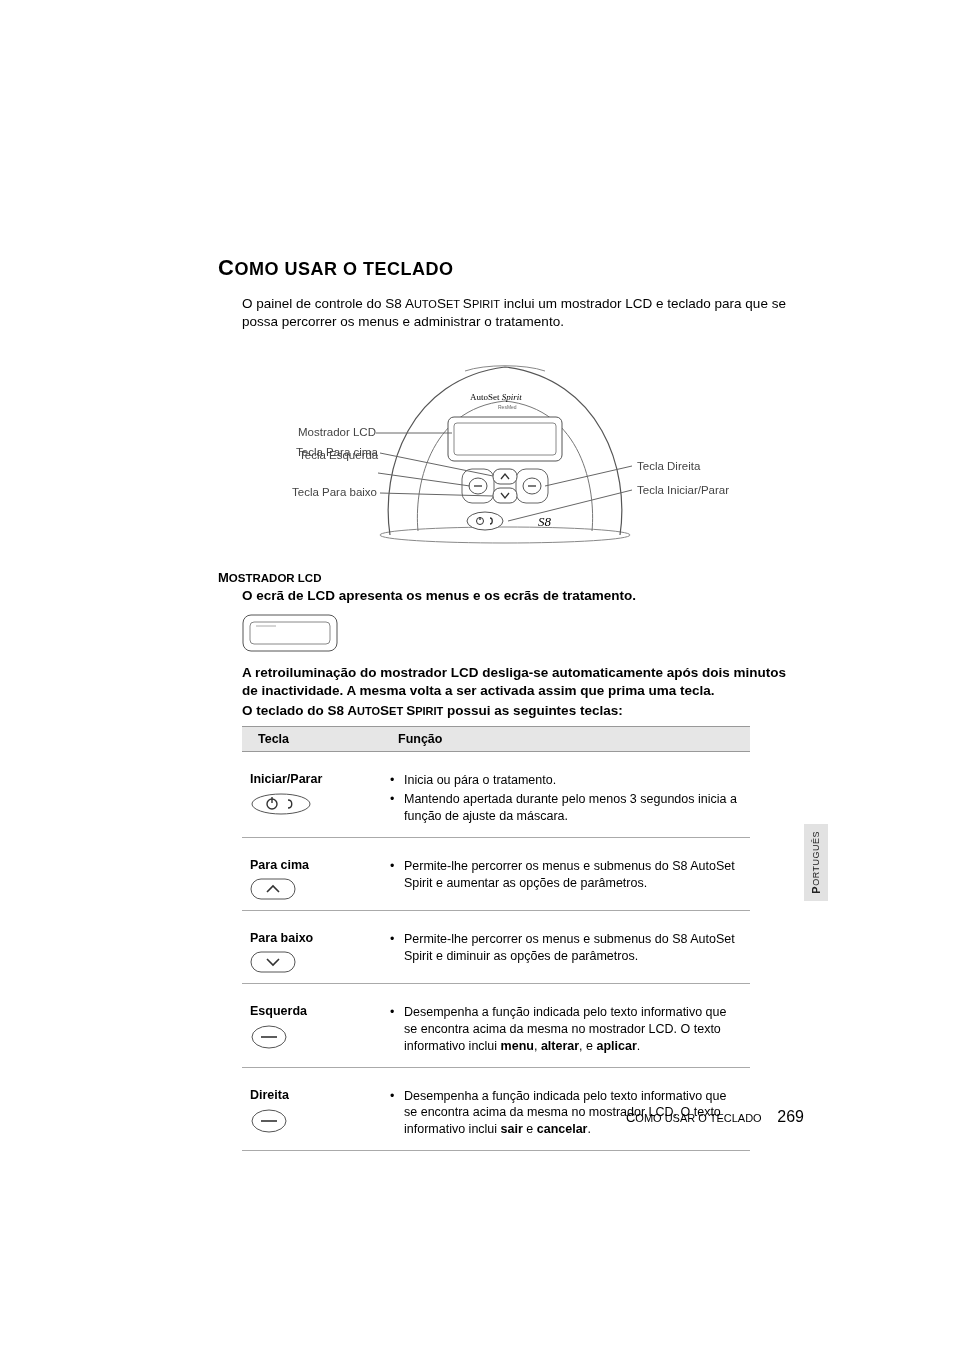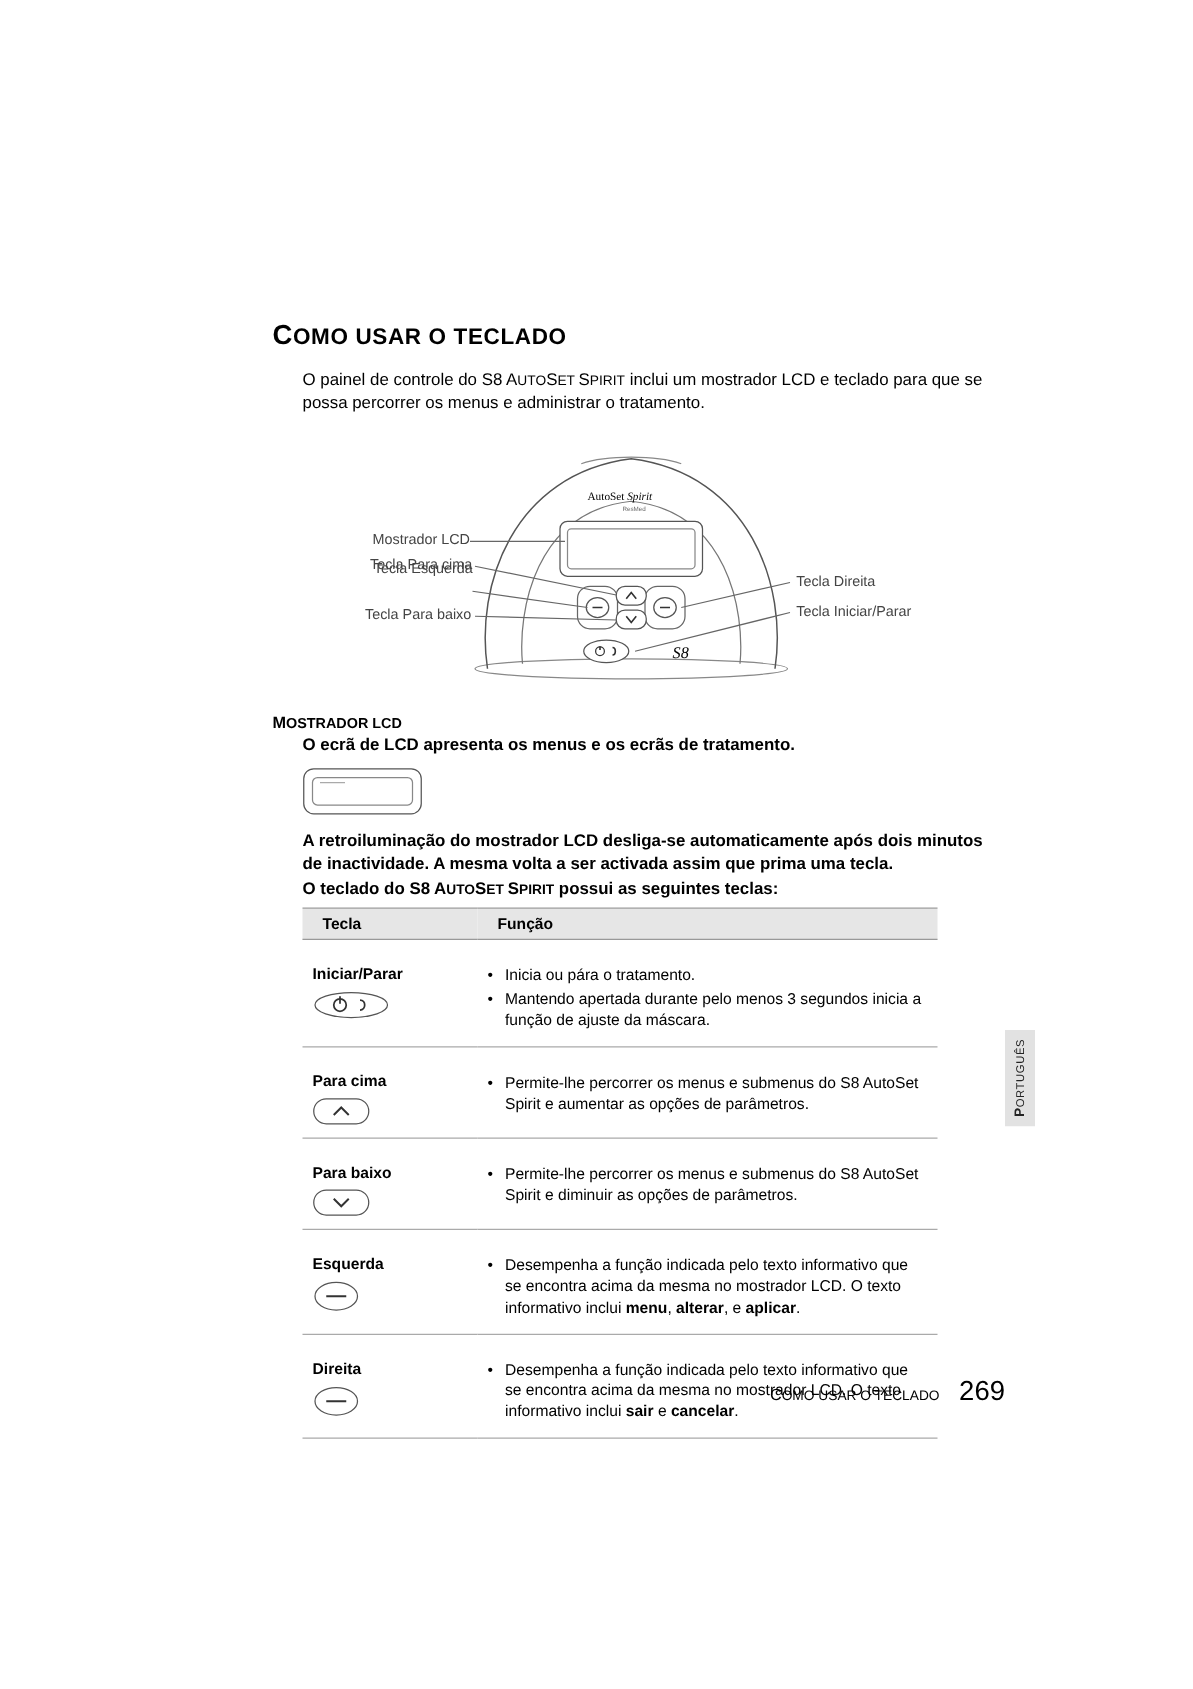--- a/index.html
+++ b/index.html
@@ -52,21 +52,21 @@
     width: 24px; height: 77px; background: #e2e2e2;
     display: flex; align-items: center; justify-content: center;
   }
   .sidetab span {
     writing-mode: vertical-rl; transform: rotate(180deg);
     font-size: 11px; letter-spacing: .5px; color: #222;
   }
 
   .footer { position: absolute; bottom: 225px; right: 150px; font-size: 13px; }
   .footer .sc { font-size: 11px; }
-  .footer .pg { font-size: 22px; margin-left: 12px; }
+  .footer .pg { font-size: 16px; margin-left: 12px; }
 </style>
 </head>
 <body>
 
 <div class="content">
   <h1>
     <span>C</span><span class="sc">OMO USAR O TECLADO</span>
   </h1>
 
   <p class="intro">

